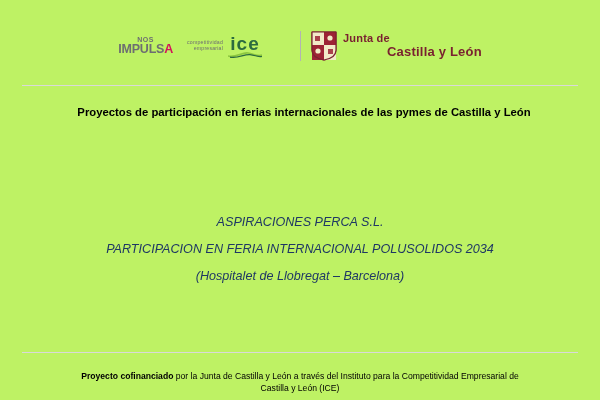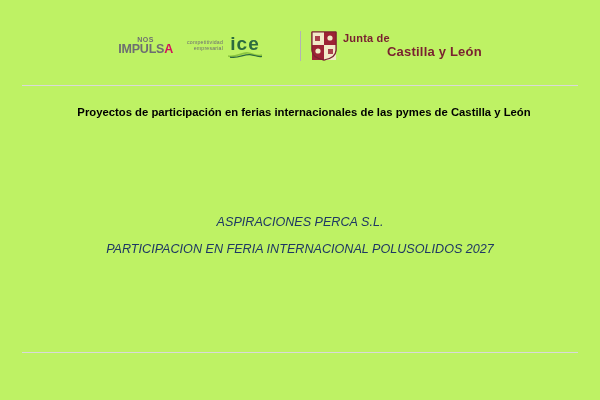--- a/index.html
+++ b/index.html
@@ -241,19 +241,25 @@
     </div>
   </div>
 
   <div class="hr hr-top"></div>
 
   <div class="title">Proyectos de participación en ferias internacionales de las pymes de Castilla y León</div>
 
 
   <div class="company-block">
     <div class="line">ASPIRACIONES PERCA S.L.</div>
-    <div class="line">PARTICIPACION EN FERIA INTERNACIONAL POLUSOLIDOS 2027</div>
+    <div class="line">PARTICIPACION EN FERIA INTERNACIONAL POLUSOLIDOS 2034</div>
+    <div class="line">(Hospitalet de Llobregat – Barcelona)</div>
   </div>
 
   <div class="hr hr-bottom"></div>
 
+  <div class="footer">
+    <span><b>Proyecto cofinanciado</b><span> por la Junta de Castilla y León a través del Instituto para la Competitividad Empresarial de</span></span>
+    <br>
+    <span>Castilla y León (ICE)</span>
+  </div>
 
 </div>
 
 </body></html>

